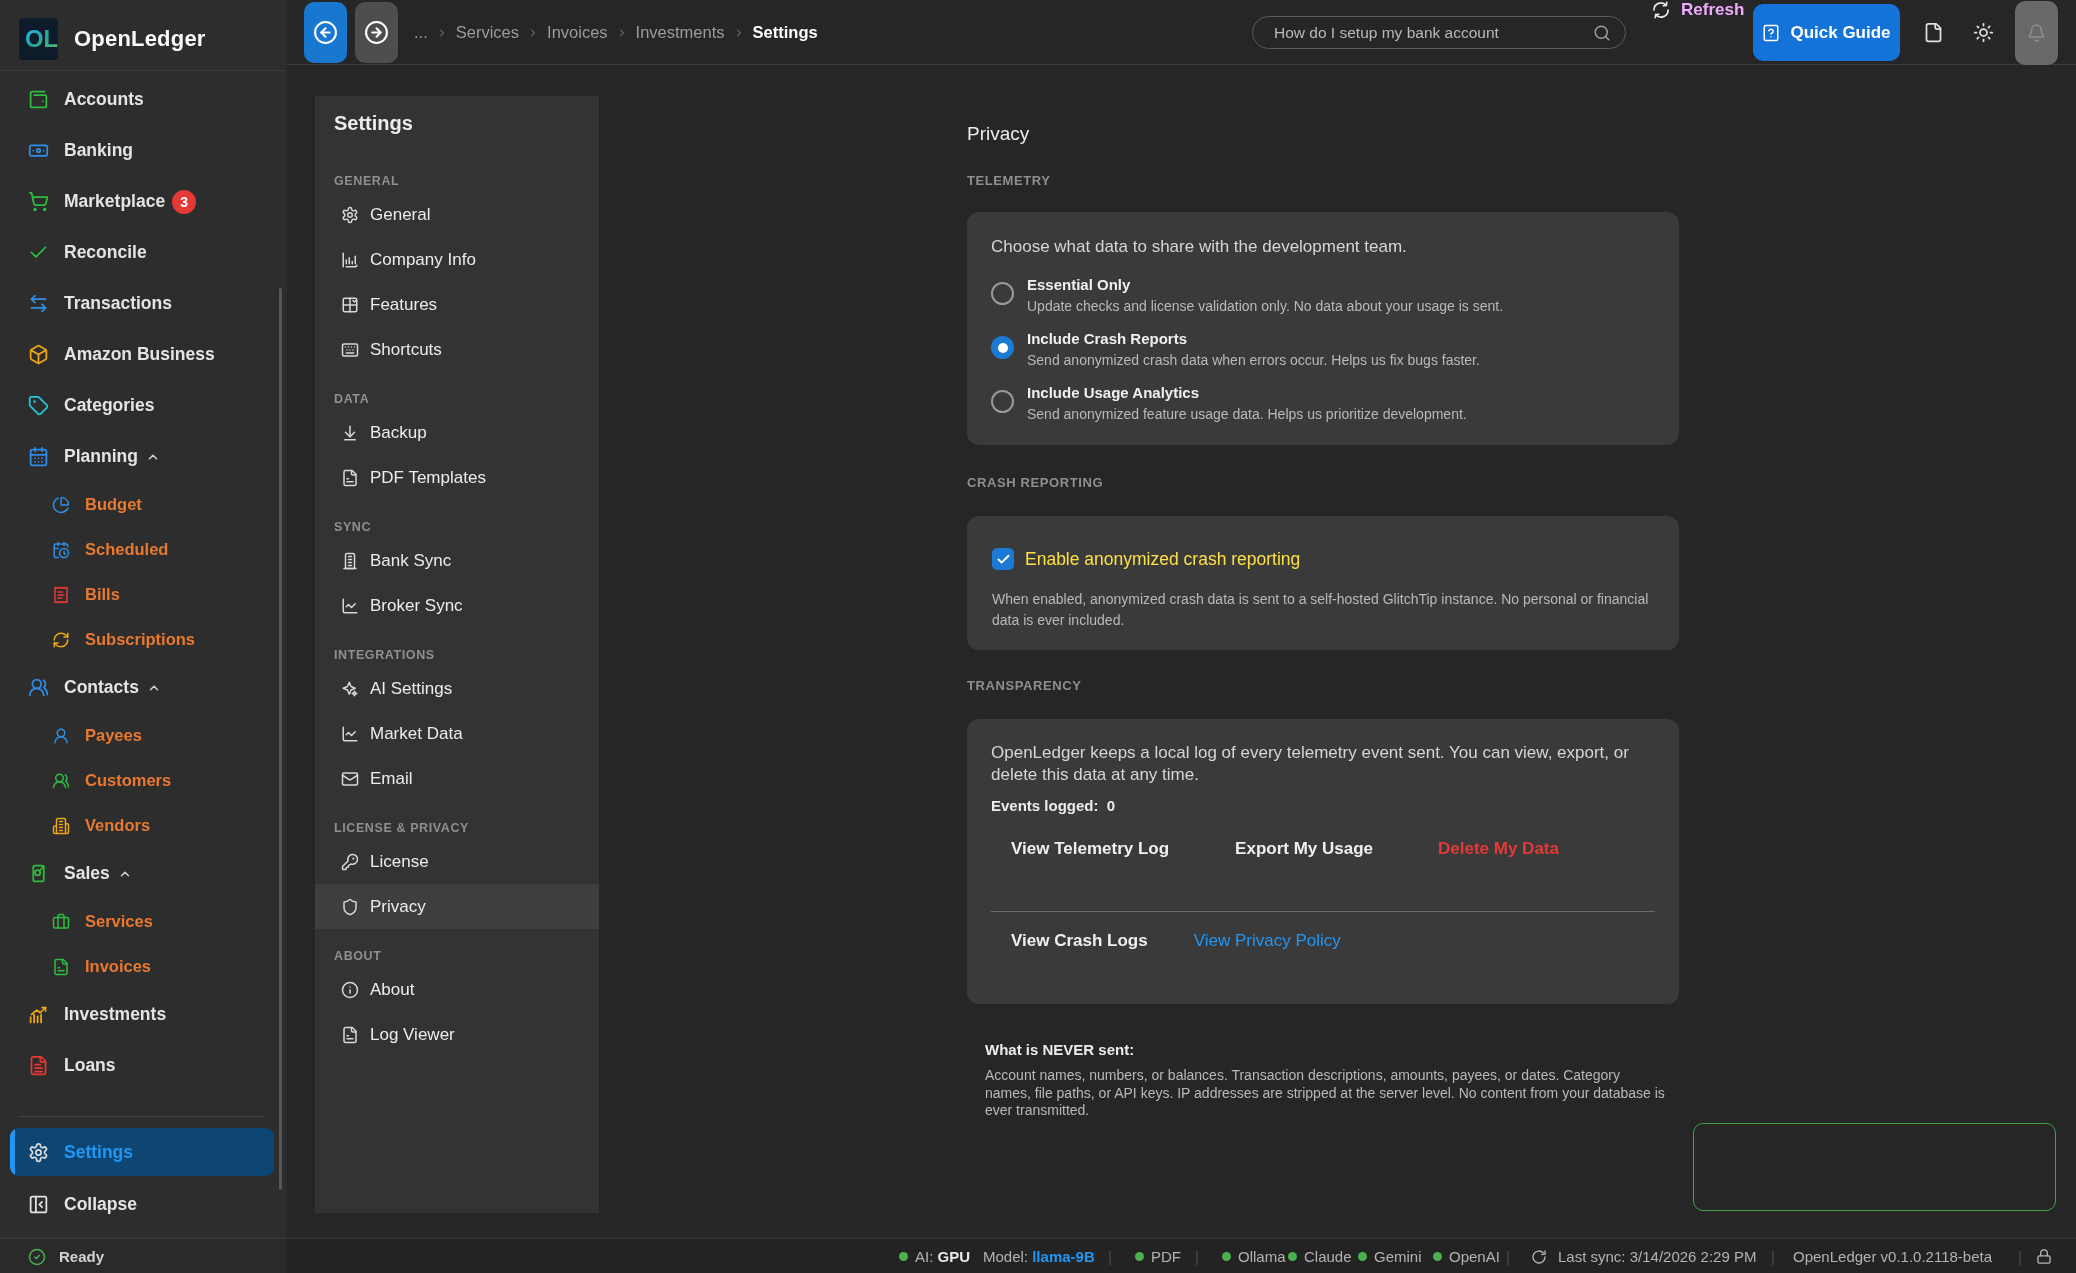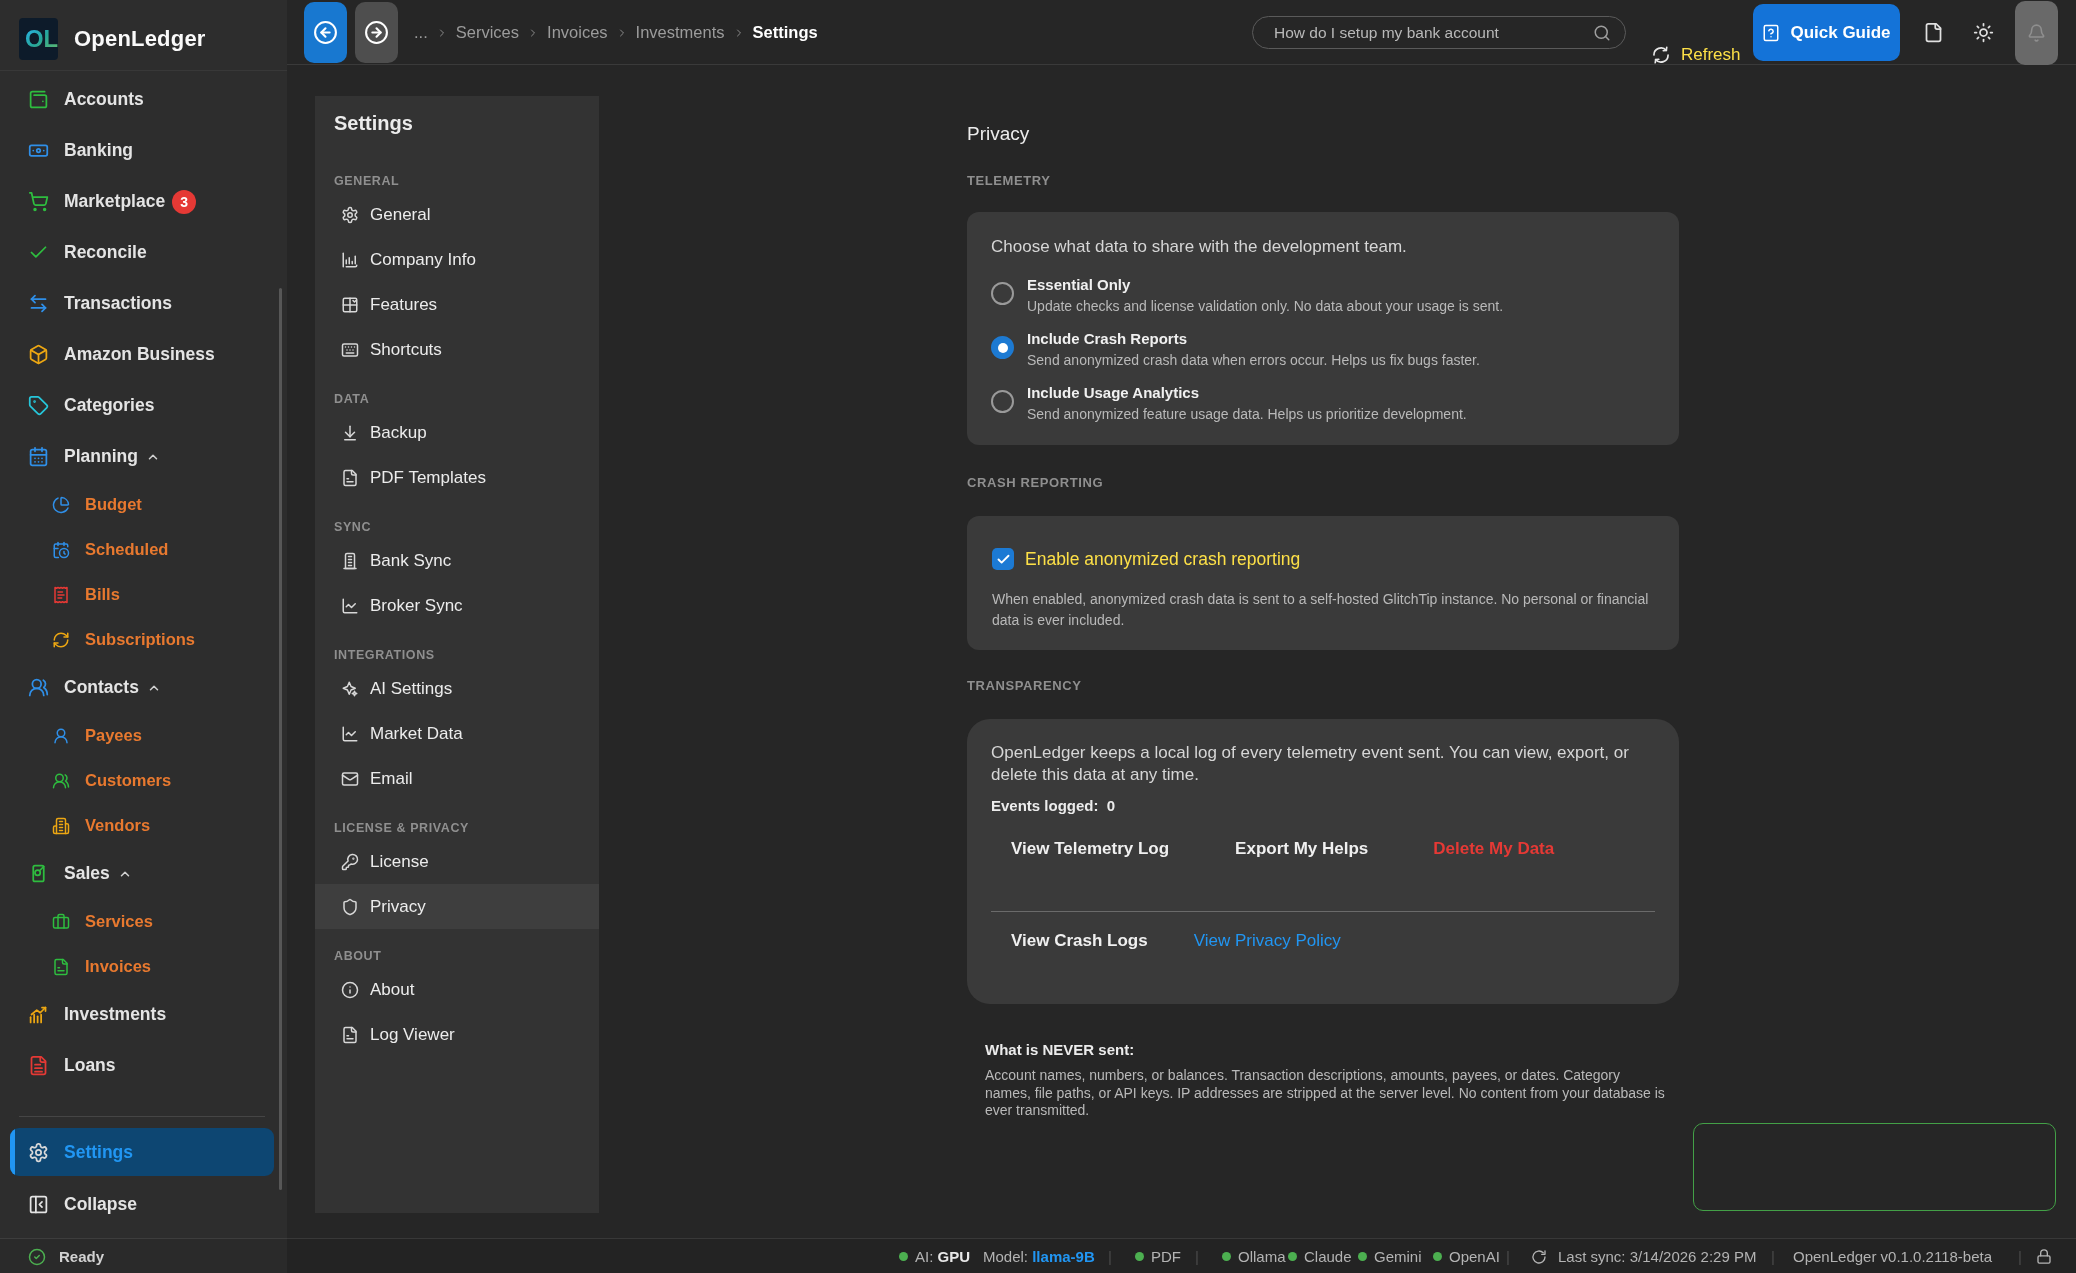--- a/index.html
+++ b/index.html
@@ -32,21 +32,21 @@
 
 #header { position:absolute; left:287px; top:0; right:0; height:65px; background:#262626; border-bottom:1px solid #3a3a3a; }
 .navbtn { position:absolute; top:2px; width:43px; height:61px; border-radius:10px; display:flex; align-items:center; justify-content:center; }
 #btn-back { left:17px; background:#1878d0; }
 #btn-fwd { left:68px; background:#4e4e4e; }
 #crumbs { position:absolute; left:127px; top:0; height:65px; display:flex; align-items:center; color:#9b9b9b; font-size:16.5px; }
 #crumbs .sep { margin:0 8px; display:flex; align-items:center; }
 #crumbs .cur { color:#ffffff; font-weight:bold; }
 #search { position:absolute; left:965px; top:16px; width:374px; height:33px; border:1px solid #5a5a5a; border-radius:17px; display:flex; align-items:center; padding:0 14px 0 21px; }
 #search span { color:#b9b9b9; font-size:15.5px; flex:1; }
-#refresh { position:absolute; left:1364px; top:0; height:65px; display:flex; align-items:flex-end; color:#fde047; font-size:17px; }
+#refresh { position:absolute; left:1364px; top:0; height:65px; display:flex; align-items:flex-start; color:#f0abfc; font-size:17px;font-weight:bold; }
 #refresh .ic { width:20px; height:20px; margin-right:10px; }
 #quick-guide { position:absolute; left:1466px; top:4px; width:147px; height:57px; background:#1473d8; border-radius:10px; display:flex; align-items:center; justify-content:center; color:#fff; font-size:17px; font-weight:bold; }
 #quick-guide .ic { width:18px; height:18px; margin-right:10px; }
 .hdr-ic { position:absolute; top:22px; width:21px; height:21px; color:#e0e0e0; }
 #bell-box { position:absolute; left:1728px; top:1px; width:43px; height:64px; background:#696969; border-radius:10px; display:flex; align-items:center; justify-content:center; }
 
 
 #spanel { position:absolute; left:315px; top:96px; width:284px; height:1117px; background:#333333; }
 #spanel h1 { color:#ececec; font-size:20px; font-weight:bold; line-height:23px; padding:16px 0 0 19px; }
 .sp-label { color:#8f8f8f; font-size:12.5px; font-weight:bold; letter-spacing:0.6px; padding-left:19px; line-height:14px; }
@@ -447,26 +447,26 @@
       <div class="checkbox">
           <svg width="15" height="15" viewBox="0 0 24 24" fill="none" stroke="#fff" stroke-width="3" stroke-linecap="round" stroke-linejoin="round">
             <path d="M20 6 9 17l-5-5"></path>
           </svg>
         </div>
       <div style="color:#fde047; font-size:17.5px; margin-left:11px;">Enable anonymized crash reporting</div>
     </div>
     <div style="color:#b9b9b9; font-size:14px; margin-top:17px; line-height:21px;">When enabled, anonymized crash data is sent to a self-hosted GlitchTip instance. No personal or financial<br>data is ever included.</div>
   </div>
   <div class="sec-label" style="margin-top:28px;">TRANSPARENCY</div>
-  <div class="card" style="margin-top:26px; padding:23px 24px 53px 24px;border-radius:23px;">
+  <div class="card" style="margin-top:26px; padding:23px 24px 53px 24px;">
     <div style="color:#d6d6d6; font-size:17px; line-height:22px;">OpenLedger keeps a local log of every telemetry event sent. You can view, export, or<br>delete this data at any time.</div>
     <div style="color:#ececec; font-size:15px; font-weight:bold; line-height:19px; margin-top:10px;">Events logged:&nbsp; 0</div>
     <div style="display:flex; margin-top:24px; margin-left:20px;gap:16px;">
       <div class="btn-link">View Telemetry Log</div>
-      <div class="btn-link" style="margin-left:50px;">Export My Helps</div>
+      <div class="btn-link" style="margin-left:50px;">Export My Usage</div>
       <div class="btn-link" style="margin-left:49px; color:#e53935;">Delete My Data</div>
     </div>
     <div style="height:1px; background:#6a6a6a; margin:52px 0 0 0; width:664px;"></div>
     <div style="display:flex; margin-top:19px; margin-left:20px;">
       <div class="btn-link">View Crash Logs</div>
       <div class="btn-link" style="margin-left:46px; color:#2196f3; font-weight:normal;">View Privacy Policy</div>
     </div>
   </div>
   <div style="color:#ececec; font-size:15px; font-weight:bold; line-height:19px; margin-top:36px; margin-left:18px;">What is NEVER sent:</div>
   <div style="color:#b9b9b9; font-size:14px; margin-top:8px; margin-left:18px; line-height:17.5px;">Account names, numbers, or balances. Transaction descriptions, amounts, payees, or dates. Category<br>names, file paths, or API keys. IP addresses are stripped at the server level. No content from your database is<br>ever transmitted.</div>

